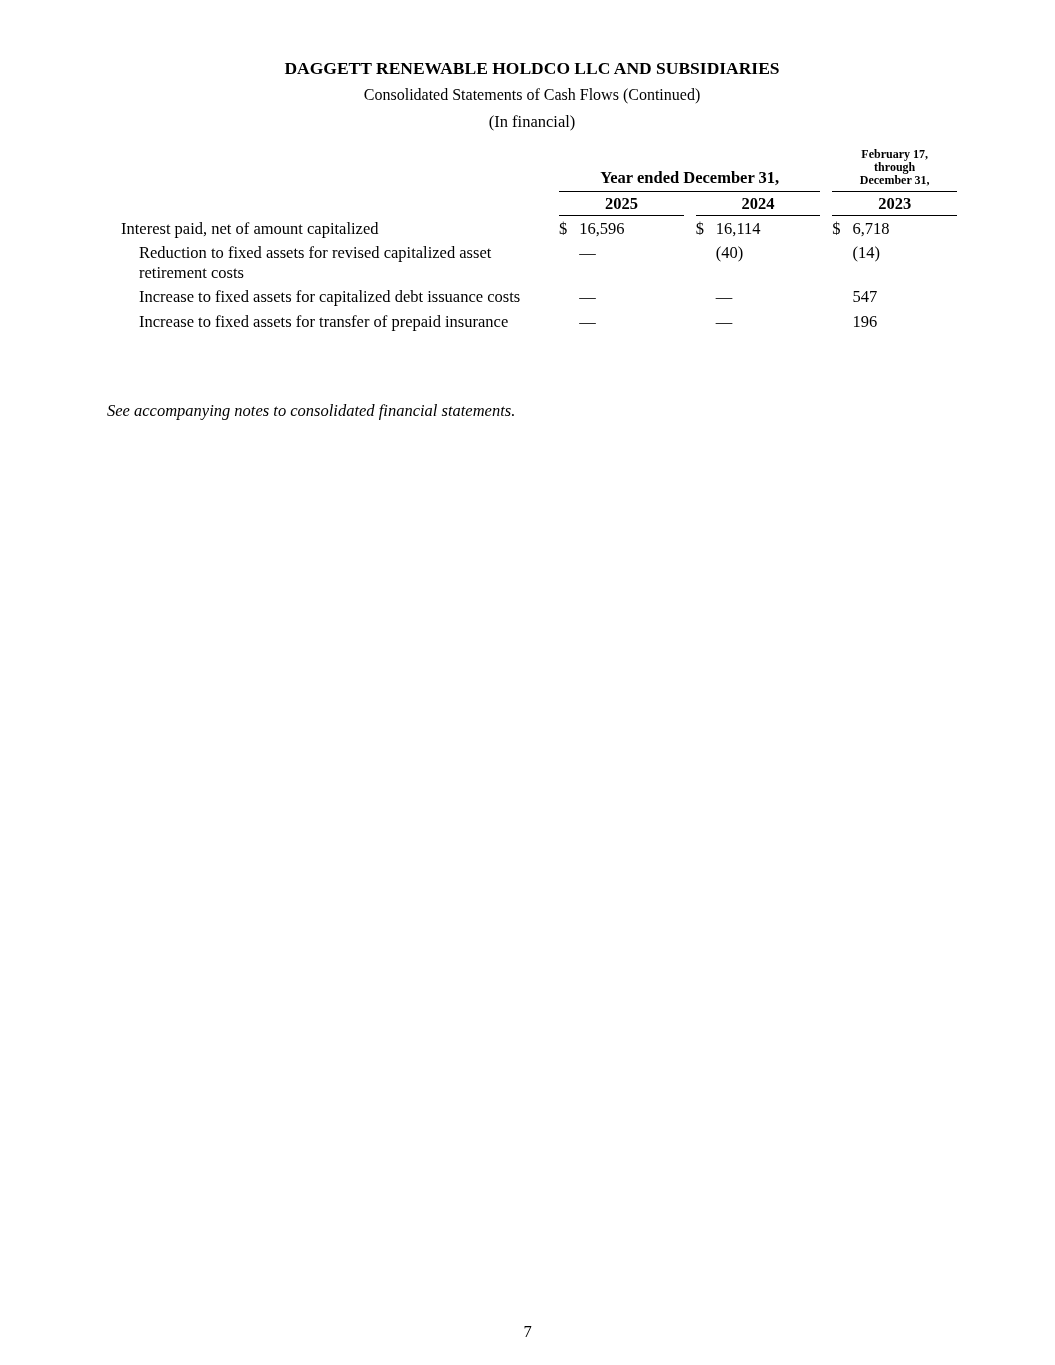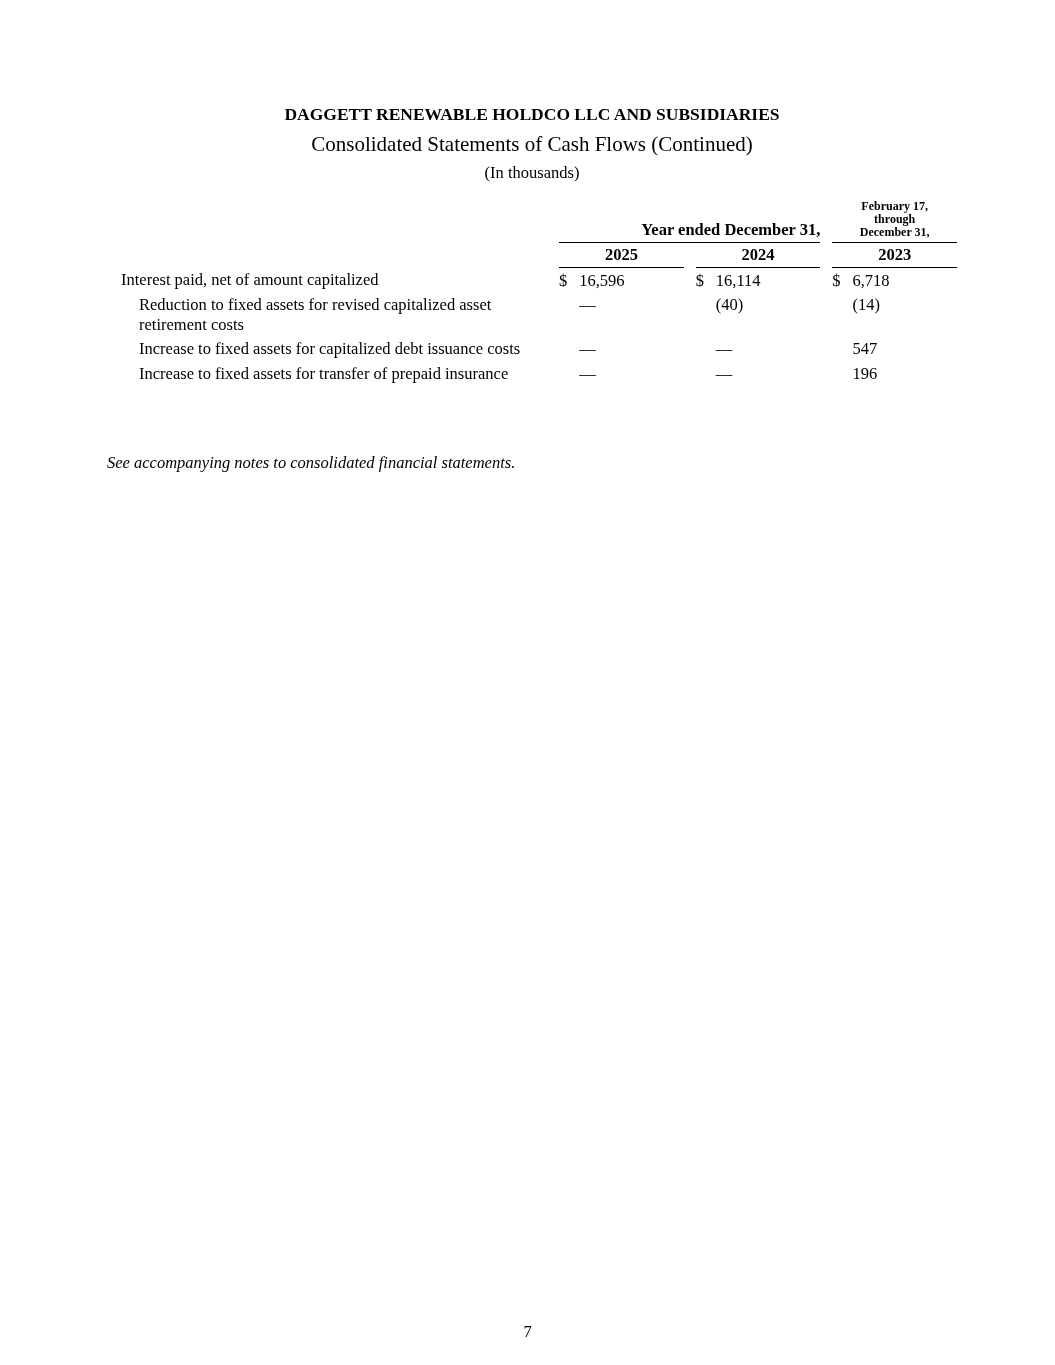--- a/index.html
+++ b/index.html
@@ -7,42 +7,42 @@
   body {
     width: 1055px;
     height: 1365px;
     background: #ffffff;
     color: #000000;
     font-family: "Liberation Serif", serif;
     font-size: 16.5px;
     line-height: 1.18;
     position: relative;
   }
-  .page { padding: 104px 98px 0 107px; }
+  .page { padding: 58px 98px 0 107px; }
   .heading { text-align: center; }
   .title { font-weight: bold; font-size: 17.5px; margin: 0 0 7px 0; }
-  .subtitle { font-size: 21px; margin: 0 0 7px 0; }
+  .subtitle { font-size: 16px; margin: 0 0 7px 0; }
   .units { font-size: 16.5px; margin: 0 0 14px 0; }
 
   table.fin {
     border-collapse: collapse;
     table-layout: fixed;
     width: 850px;
     margin-top: 4px;
   }
   td { padding: 3px 0 2px 0; vertical-align: top; }
   col.c-label { width: 450px; }
   col.c-cur   { width: 20px; }
   col.c-val   { width: 104px; }
   col.c-gap   { width: 12px; }
 
   .hdr { font-weight: bold; text-align: center; vertical-align: bottom; }
   .rule-bottom { border-bottom: 1.5px solid #000; }
   .feb-hdr { line-height: 1.1; font-size: 12px; padding-bottom: 3px; }
-  .span-hdr { padding-bottom: 3px; text-align: right; }
+  .span-hdr { padding-bottom: 3px; }
   .yr { padding-top: 2px; padding-bottom: 2px; }
 
   .cur { text-align: left; }
   .val { padding-right: 1px; }
   .indent-1 { padding-left: 14px; }
   .indent-2 { padding-left: 32px; }
 
   .footnote { margin-top: 68px; font-style: italic; }
   .page-num {
     position: absolute;
@@ -53,21 +53,21 @@
   }
 </style>
 </head>
 <body>
 
 <div class="page">
 
   <div class="heading">
     <div class="title">DAGGETT RENEWABLE HOLDCO LLC AND SUBSIDIARIES</div>
     <div class="subtitle">Consolidated Statements of Cash Flows (Continued)</div>
-    <div class="units">(In thousands)</div>
+    <div class="units">(In financial)</div>
   </div>
 
   <table class="fin">
     <colgroup>
       <col class="c-label">
       <col class="c-cur">
         <col class="c-val">
       <col class="c-gap">
       <col class="c-cur">
         <col class="c-val">

